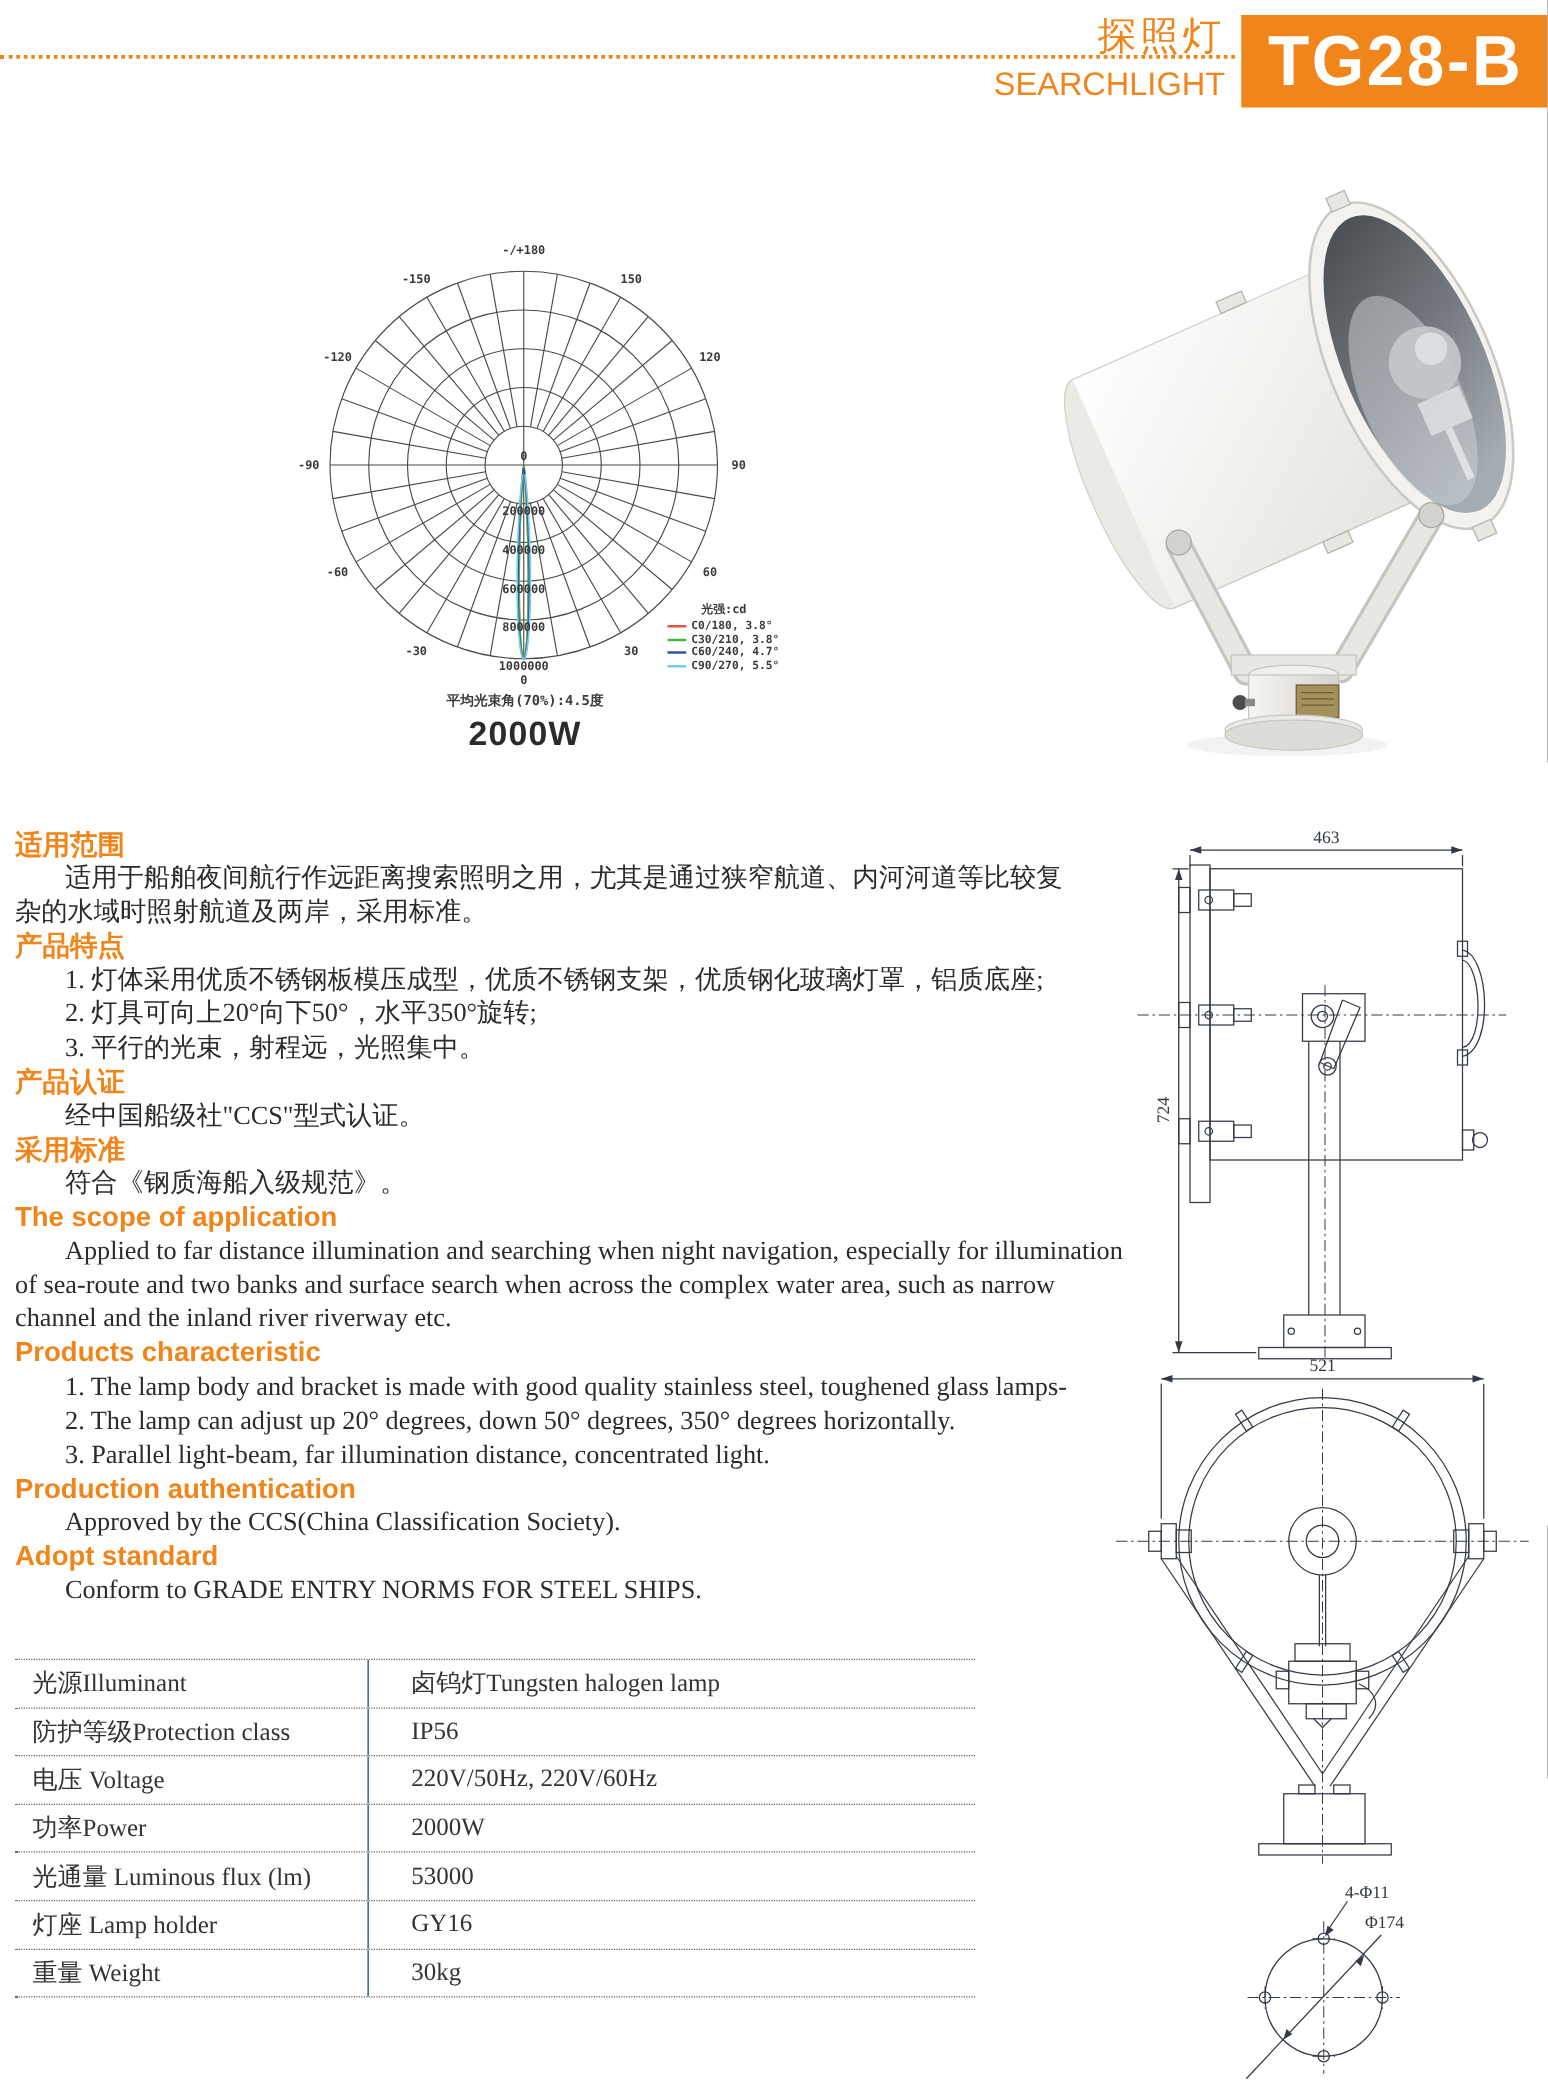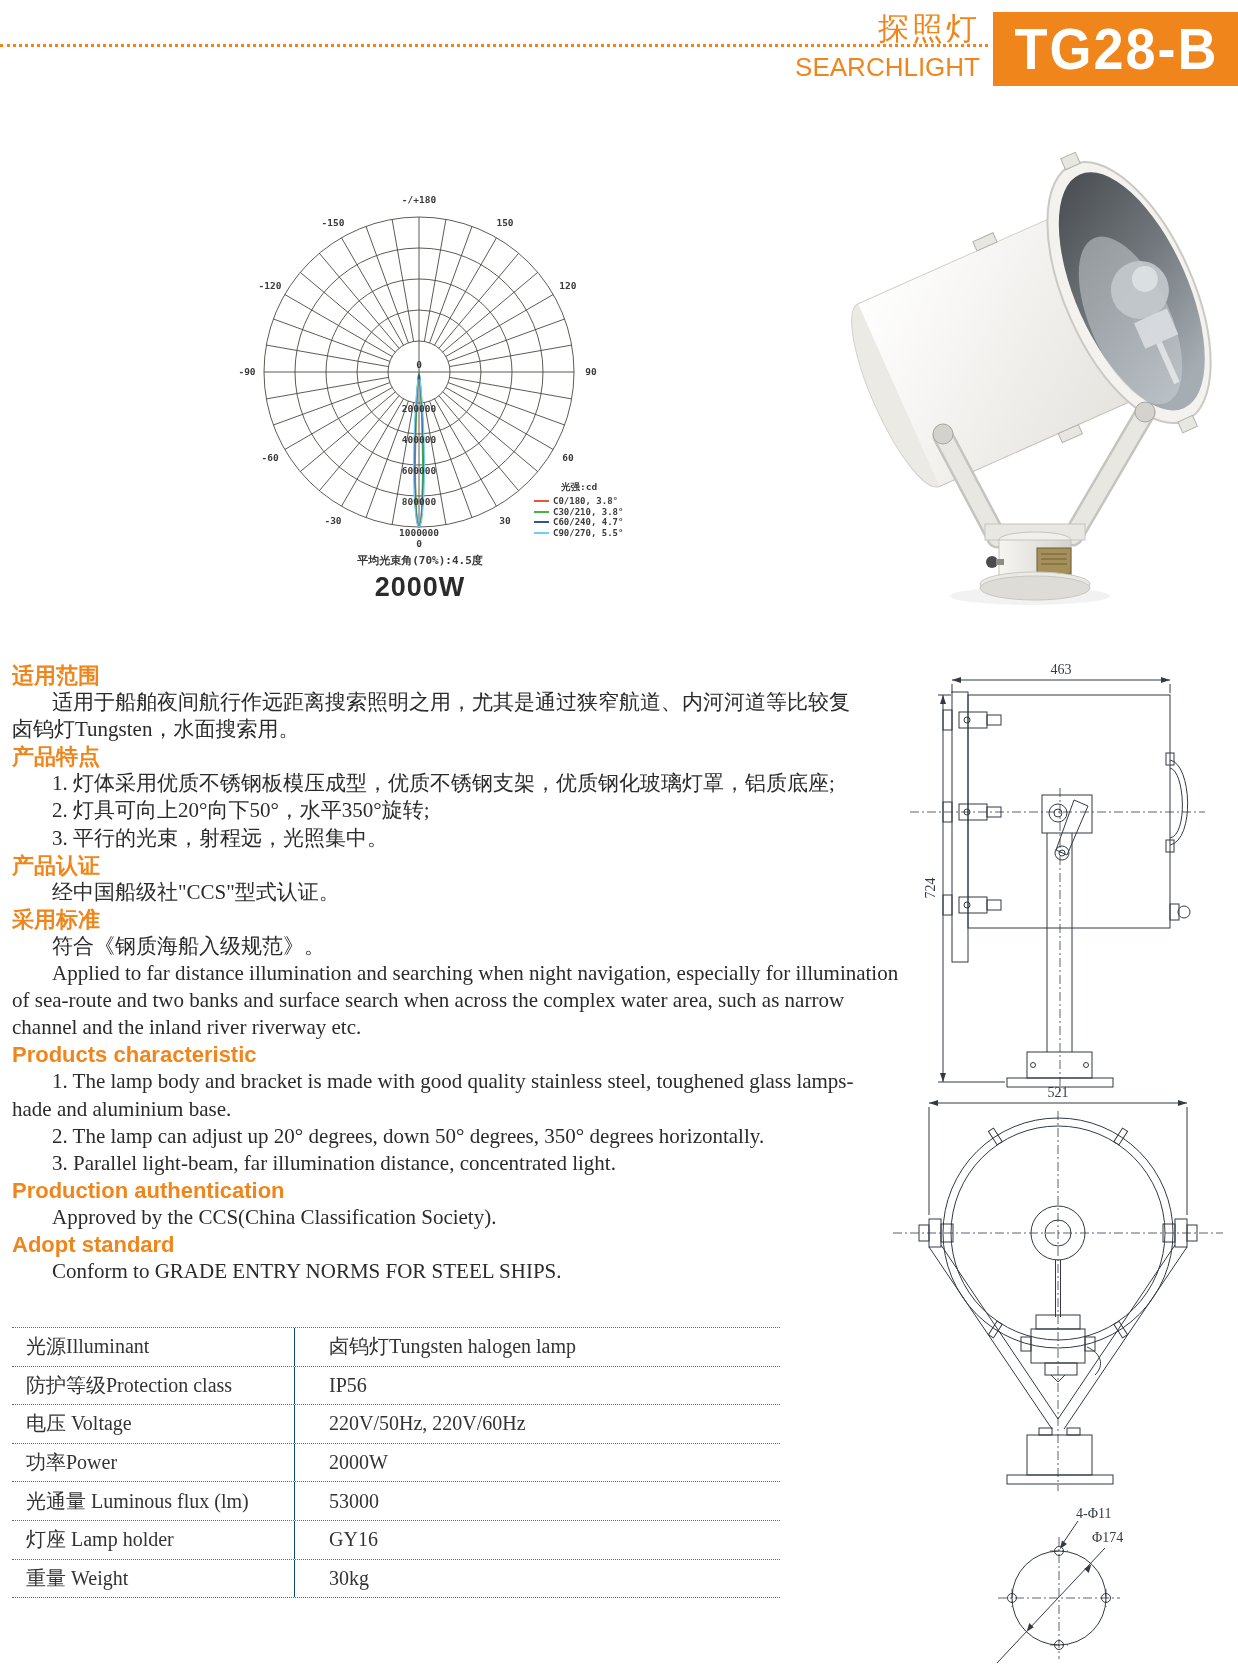--- a/index.html
+++ b/index.html
@@ -197,35 +197,35 @@
     <line x1="226" y1="446" x2="252" y2="446" stroke="#6e5f3b"></line>
     <circle cx="177" cy="444" r="6" fill="#4c4c4c"></circle>
     <rect x="181" y="441" width="8" height="6" fill="#8e8c86"></rect>
     <ellipse cx="220" cy="466" rx="55" ry="12" fill="#eceae5" stroke="#c9c7c1"></ellipse>
     <ellipse cx="220" cy="470" rx="55" ry="12" fill="#dedcd6" stroke="#c9c7c1"></ellipse>
   </svg>
 
   <div class="sections">
       <div class="sec-h">适用范围</div>
       <div class="sec-line ind">适用于船舶夜间航行作远距离搜索照明之用，尤其是通过狭窄航道、内河河道等比较复</div>
-      <div class="sec-line">卤钨灯Tungsten，水面搜索用。</div>
+      <div class="sec-line">杂的水域时照射航道及两岸，采用标准。</div>
       <div class="sec-h">产品特点</div>
       <div class="sec-line ind">1. 灯体采用优质不锈钢板模压成型，优质不锈钢支架，优质钢化玻璃灯罩，铝质底座;</div>
       <div class="sec-line ind">2. 灯具可向上20°向下50°，水平350°旋转;</div>
       <div class="sec-line ind">3. 平行的光束，射程远，光照集中。</div>
       <div class="sec-h">产品认证</div>
       <div class="sec-line ind">经中国船级社"CCS"型式认证。</div>
       <div class="sec-h">采用标准</div>
       <div class="sec-line ind">符合《钢质海船入级规范》。</div>
+      <div class="sec-h">The scope of application</div>
       <div class="sec-line ind">Applied to far distance illumination and searching when night navigation, especially for illumination</div>
       <div class="sec-line">of sea-route and  two banks and surface search when across the complex water area, such as narrow</div>
       <div class="sec-line">channel and the inland river riverway etc.</div>
       <div class="sec-h">Products characteristic</div>
       <div class="sec-line ind">1. The lamp body and bracket is made with good quality stainless steel, toughened glass lamps-</div>
-      <div class="sec-line">hade and aluminium base.</div>
       <div class="sec-line ind">2. The lamp can adjust up 20° degrees, down 50° degrees, 350° degrees horizontally.</div>
       <div class="sec-line ind">3. Parallel light-beam, far illumination distance, concentrated light.</div>
       <div class="sec-h">Production authentication</div>
       <div class="sec-line ind">Approved by the CCS(China Classification Society).</div>
       <div class="sec-h">Adopt standard</div>
       <div class="sec-line ind">Conform to GRADE ENTRY NORMS FOR STEEL SHIPS.</div>
     </div>
 
   <div class="spec-table">
       <div class="spec-row">

